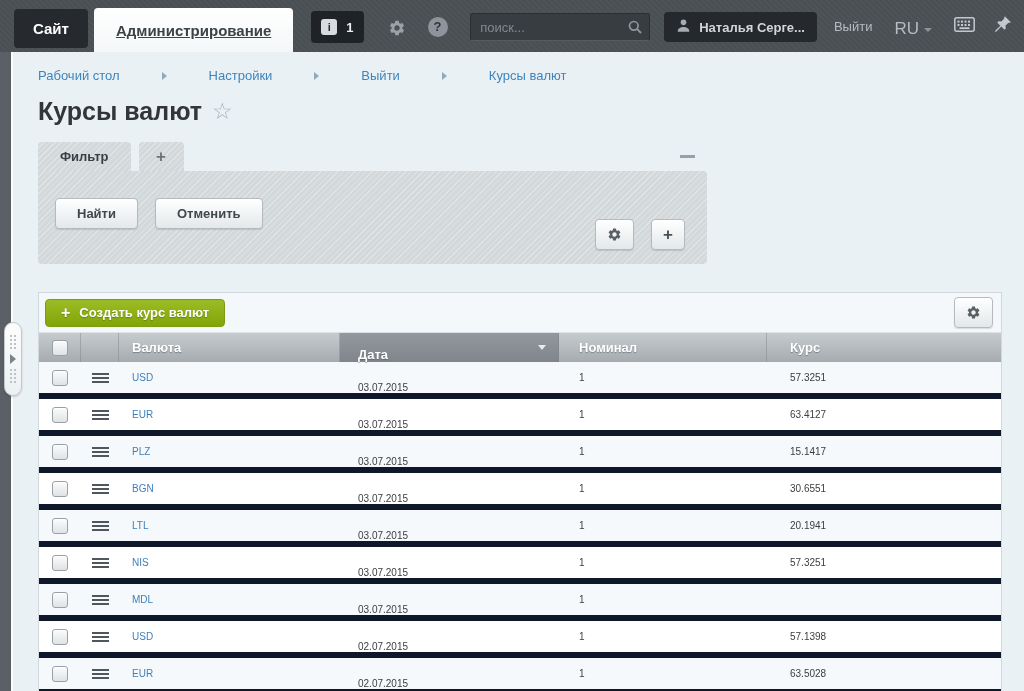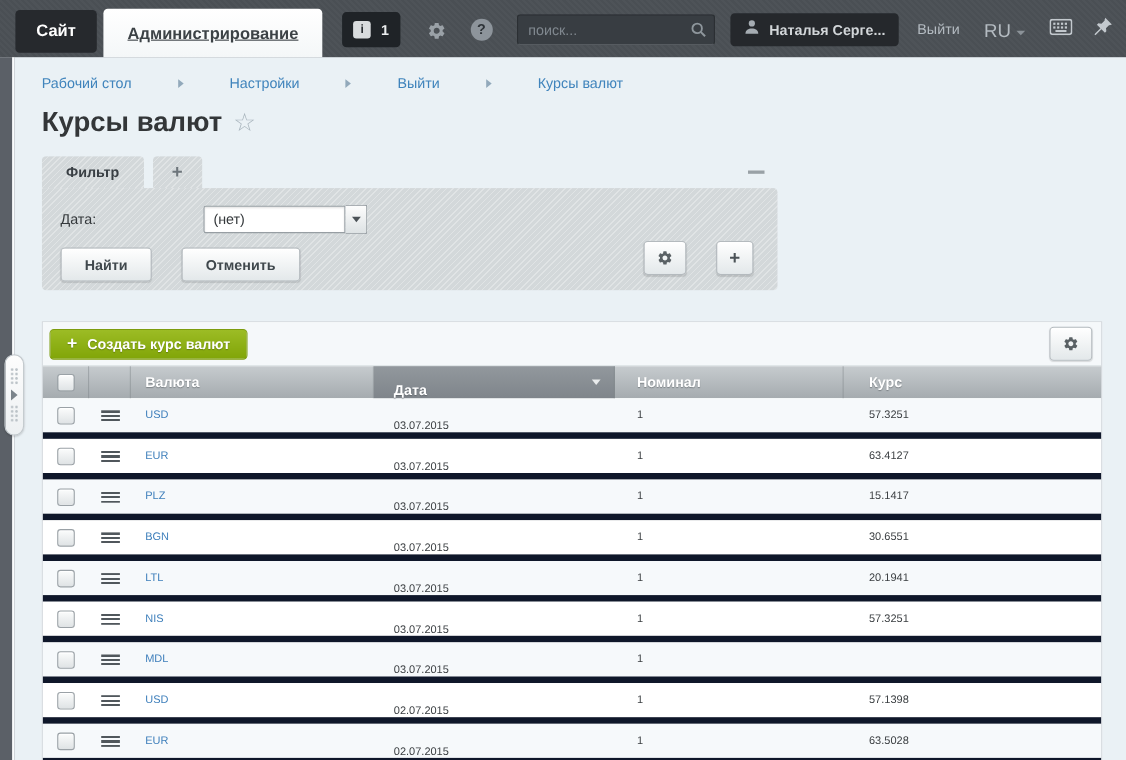--- a/index.html
+++ b/index.html
@@ -85,21 +85,21 @@
   .sel-btn { width:20px; height:27px; margin-left:0; border:1px solid #979ea3; border-left:none;
     border-radius:0 2px 2px 0; background:linear-gradient(#fdfdfd,#dde2e4);
     display:flex; align-items:center; justify-content:center; cursor:pointer; }
   .sel-btn .caret { width:0; height:0; border-left:4px solid transparent; border-right:4px solid transparent;
     border-top:5px solid #4b5257; }
   .filter-btns { margin-top:12px; display:flex; }
   .btn { height:31px; padding:0 21px; border:1px solid #b4babe; border-radius:4px;
     background:linear-gradient(#ffffff,#e3e8ea); box-shadow:0 1px 1px rgba(0,0,0,.12), inset 0 1px 0 #fff;
     font-size:13px; font-weight:bold; color:#40484d; display:inline-flex;
     align-items:center; justify-content:center; cursor:pointer; font-family:Liberation Sans, sans-serif; }
-  .btn + .btn { margin-left:27px; }
+  .btn + .btn { margin-left:17px; }
   .btn-sq { padding:0 11px; }
   .filter-side-btns { position:absolute; right:22px; bottom:14px; display:flex; }
   .plus-glyph { font-size:17px; font-weight:bold; color:#4b5257; line-height:1; }
 
   
   .grid-wrap { margin-top:28px; width:964px; border:1px solid #d2d8dc; background:#fff; }
   .grid-toolbar { height:40px; background:#f5f8fa; border-bottom:1px solid #dbe1e4;
     display:flex; align-items:center; padding:0 8px 0 6px; }
   .btn-green { height:28px; padding:0 15px; border:1px solid #7d9c0e; border-radius:4px;
     background:linear-gradient(#9cbc25,#81a508); color:#fff; font-size:13px; font-weight:bold;
@@ -226,27 +226,20 @@
   </div>
 
   <div class="filter-wrap">
     <div class="filter-tabs">
       <div class="filter-tab hatch">Фильтр</div>
       <div class="filter-tab-add hatch">+</div>
     </div>
     <span class="filter-collapse"></span>
 
     <div class="filter-panel hatch">
-      <div class="filter-row">
-        <span class="filter-label">Дата:</span>
-        <span class="sel-box">(нет)</span>
-        <span class="sel-btn">
-          <span class="caret"></span>
-        </span>
-      </div>
       <div class="filter-btns">
         <button class="btn">Найти</button>
         <button class="btn">Отменить</button>
       </div>
       <div class="filter-side-btns">
         <button class="btn btn-sq">
           <svg width="15" height="15" viewBox="0 0 24 24" fill="#5a6165">
               <path d="M19.14 12.94c.04-.3.06-.61.06-.94s-.02-.64-.07-.94l2.03-1.58a.49.49 0 0 0 .12-.61l-1.92-3.32a.49.49 0 0 0-.59-.22l-2.39.96a7 7 0 0 0-1.62-.94l-.36-2.54a.48.48 0 0 0-.48-.41h-3.84a.47.47 0 0 0-.47.41l-.36 2.54c-.59.24-1.13.57-1.62.94l-2.39-.96a.49.49 0 0 0-.59.22L2.74 8.87c-.12.21-.08.47.12.61l2.03 1.58c-.05.3-.09.63-.09.94s.02.64.07.94l-2.03 1.58a.49.49 0 0 0-.12.61l1.92 3.32c.12.22.37.29.59.22l2.39-.96c.5.38 1.03.7 1.62.94l.36 2.54c.05.24.24.41.48.41h3.84c.24 0 .44-.17.47-.41l.36-2.54c.59-.24 1.13-.56 1.62-.94l2.39.96c.22.08.47 0 .59-.22l1.92-3.32a.49.49 0 0 0-.12-.61l-2.01-1.58zM12 15.6A3.61 3.61 0 0 1 8.4 12c0-1.98 1.62-3.6 3.6-3.6s3.6 1.62 3.6 3.6-1.62 3.6-3.6 3.6z"></path>
             </svg>
         </button>

